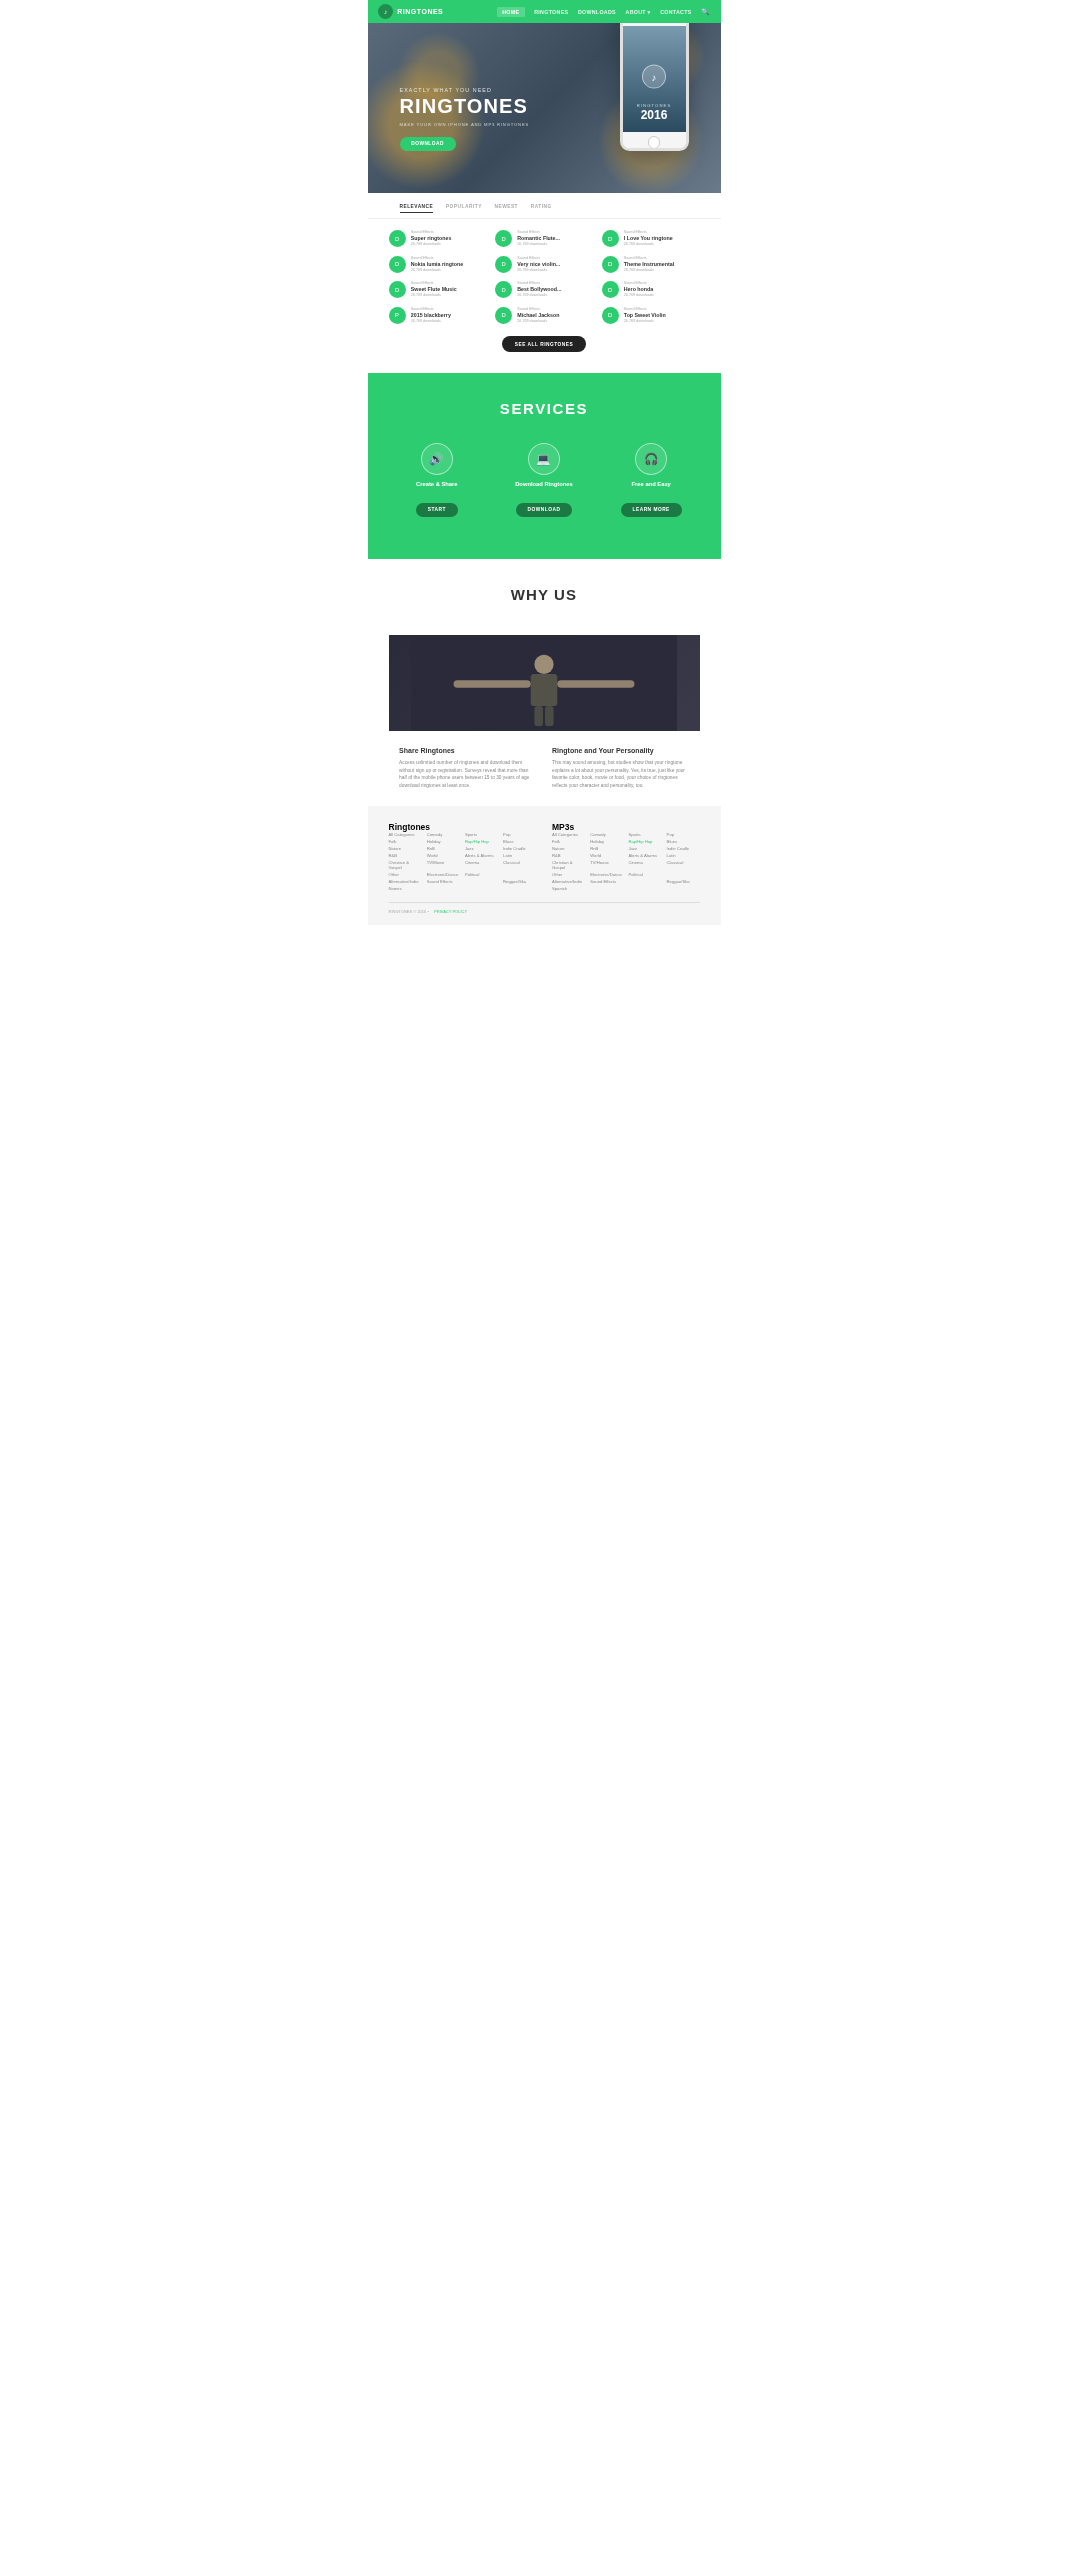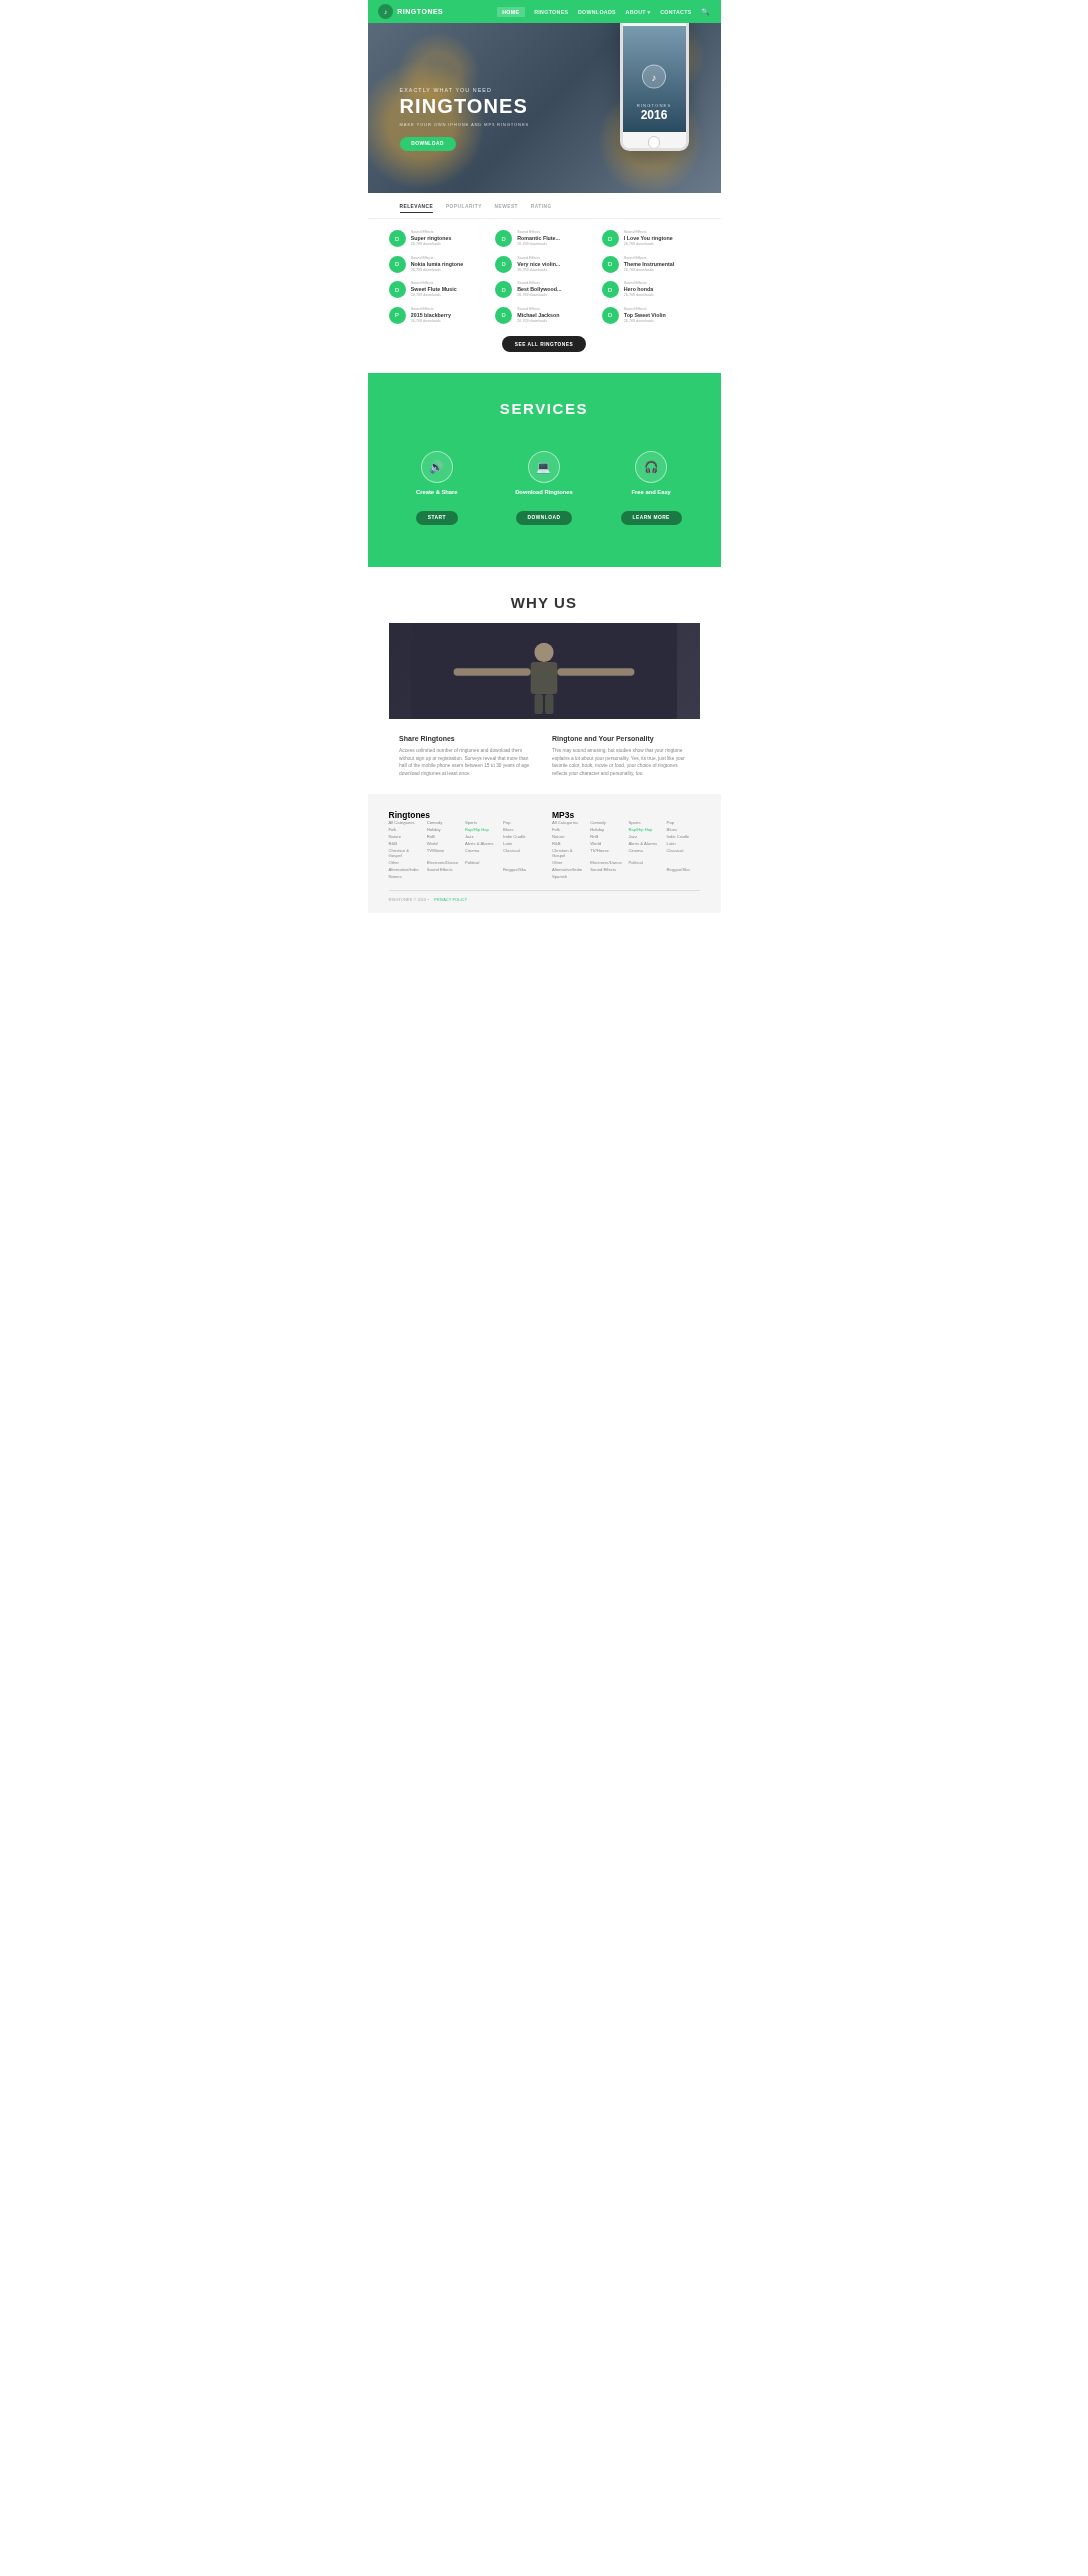--- a/index.html
+++ b/index.html
@@ -204,21 +204,21 @@
       text-align: center;
       position: relative;
       overflow: hidden;
     }
     .services-title {
       color: #fff;
       font-size: 15px;
       font-weight: 900;
       letter-spacing: 1.6px;
       text-transform: uppercase;
-      margin-bottom: 34px;
+      margin-bottom: 26px;
     }
     .services-grid {
       display: grid;
       grid-template-columns: repeat(3, 1fr);
       gap: 10.6px;
       margin-bottom: 16px;
     }
     .service-item { text-align: center; }
     .service-icon {
       width: 32px; height: 32px;
@@ -238,21 +238,21 @@
       font-size: 4.8px;
       font-weight: 700;
       letter-spacing: 0.5px;
       border-radius: 10.6px;
       cursor: pointer;
       text-transform: uppercase;
     }
 
     
     .why-us-section { padding: 26.6px 21px 0; text-align: center; }
-    .why-us-title { font-size: 15px; font-weight: 900; color: #333; letter-spacing: 1.1px; text-transform: uppercase; margin-bottom: 12px; }
+    .why-us-title { font-size: 15px; font-weight: 900; color: #333; letter-spacing: 1.1px; text-transform: uppercase; margin-bottom: 32px; }
     .why-us-image {
       width: 100%;
       height: 96px;
       background: linear-gradient(135deg, #2a2a3a 0%, #3a3a4a 100%);
       display: flex; align-items: center; justify-content: center;
       overflow: hidden;
       position: relative;
     }
     
     .why-us-content {

